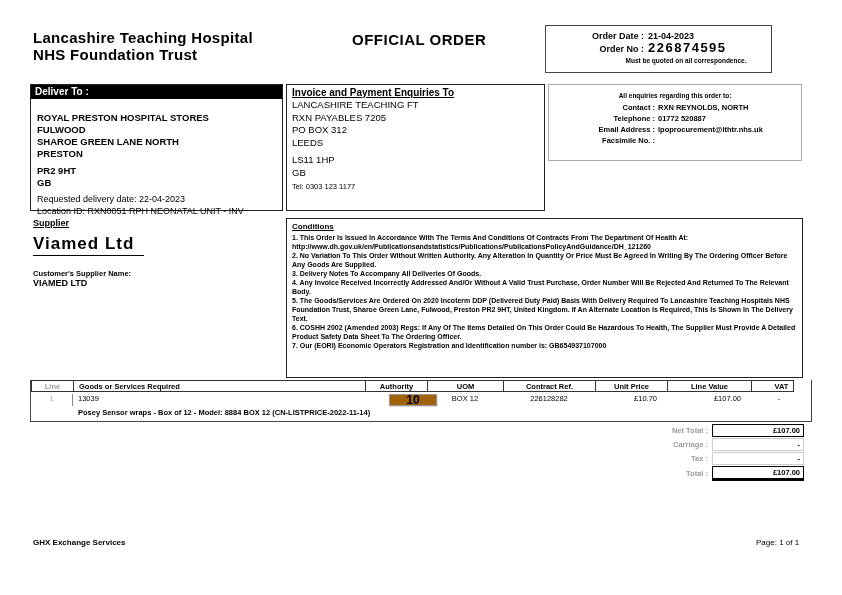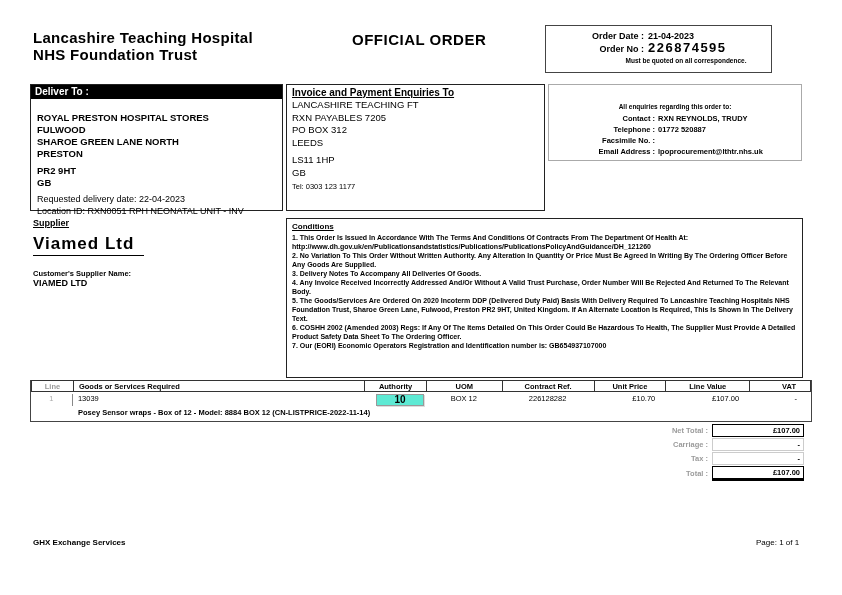--- a/index.html
+++ b/index.html
@@ -32,21 +32,21 @@
   .addr-line.gap { margin-top: 5px; }
   .plain-line { font-size: 9px; font-weight: normal; line-height: 12px; }
   .plain-line.first { margin-top: 4px; }
 
   .invoice-box { position: absolute; left: 286px; top: 84px; width: 259px; height: 127px; border: 1px solid #222; padding: 2px 5px; }
   .invoice-title { font-size: 10px; font-weight: bold; text-decoration: underline; margin-bottom: 1px; }
   .inv-line { font-size: 9.5px; font-weight: normal; line-height: 12.5px; }
   .inv-line.gap { margin-top: 5px; }
   .inv-tel { font-size: 7.5px; margin-top: 3px; }
 
-  .enquiries-box { position: absolute; left: 548px; top: 84px; width: 254px; height: 77px; border: 1px solid #aaa; padding-top: 18px; }
+  .enquiries-box { position: absolute; left: 548px; top: 84px; width: 254px; height: 77px; border: 1px solid #aaa; padding-top: 7px; }
   .enq-title { text-align: center; font-size: 6.5px; font-weight: bold; margin-bottom: 3px; }
   .enq-row { display: flex; line-height: 11px; }
   .enq-row .lbl { width: 106px; text-align: right; font-size: 7.5px; font-weight: bold; margin-right: 3px; white-space: nowrap; }
   .enq-row .val { font-size: 7.5px; font-weight: bold; white-space: nowrap; }
 
   
   .supplier-sec { position: absolute; left: 33px; top: 218px; }
   .supplier-title { font-size: 9px; font-weight: bold; text-decoration: underline; }
   .supplier-name { margin-top: 6px; display: inline-block; font-size: 17px; font-weight: bold; letter-spacing: 1px; border-bottom: 1.5px solid #000; padding-right: 10px; padding-bottom: 1px; }
   .cust-label { margin-top: 13px; font-size: 7.5px; font-weight: bold; }
@@ -62,27 +62,27 @@
   .thead { display: flex; }
   .th { border: 1px solid #333; border-right: none; font-size: 7.5px; font-weight: bold; text-align: center; line-height: 11px; height: 12px; overflow: hidden; }
   .th:last-child { border-right: 1px solid #333; }
   .c-line { width: 42px; }
   .c-goods { width: 292px; text-align: left; padding-left: 5px; }
   .c-qty { width: 62px; }
   .c-uom { width: 76px; }
   .c-contract { width: 92px; }
   .c-uprice { width: 72px; }
   .c-lvalue { width: 84px; }
-  .c-vat { width: 62px; padding-left: 18px; }
+  .c-vat { width: 43px; padding-left: 18px; }
   .th.c-line { color: #999; }
   .trow { display: flex; align-items: flex-start; padding-top: 2px; }
   .td { font-size: 7.5px; line-height: 10px; }
   .td.c-line { text-align: center; color: #aaa; border-right: 1px solid #888; align-self: stretch; }
   .td.c-goods { padding-left: 5px; }
-  .qty-box { width: 48px; margin-left: 12px; border: 1px solid #999; box-shadow: 1px 1px 0 #ddd; text-align: center; font-size: 10px; font-weight: bold; line-height: 10px; background: #5eead4; }
+  .qty-box { width: 48px; margin-left: 24px; border: 1px solid #999; box-shadow: 1px 1px 0 #ddd; text-align: center; font-size: 12px; font-weight: bold; line-height: 10px; background: #a16207; }
   .td.c-uom, .td.c-contract { text-align: center; }
   .td.c-uprice, .td.c-lvalue { text-align: right; padding-right: 10px; }
   .td.c-vat { text-align: right; padding-right: 14px; }
   .desc-row { padding: 2px 0 4px 47px; font-size: 7.5px; font-weight: bold; }
 
   
   .totals { position: absolute; left: 590px; top: 424px; width: 216px; }
   .tot-row { display: flex; align-items: center; margin-bottom: 1px; }
   .tot-row .lbl { width: 118px; text-align: right; font-size: 7.5px; font-weight: bold; color: #9b9b9b; margin-right: 4px; white-space: nowrap; }
   .tot-row .valbox { width: 92px; font-size: 7.5px; font-weight: bold; text-align: right; padding: 1px 3px; background: #fff; }
@@ -139,33 +139,33 @@
     <div class="inv-line">LEEDS</div>
     <div class="inv-line gap">LS11 1HP</div>
     <div class="inv-line">GB</div>
     <div class="inv-tel">Tel: 0303 123 1177</div>
   </div>
 
   <div class="enquiries-box">
     <div class="enq-title">All enquiries regarding this order to:</div>
     <div class="enq-row">
       <span class="lbl">Contact :</span>
-      <span class="val">RXN REYNOLDS, TRUDY</span>
+      <span class="val">RXN REYNOLDS, NORTH</span>
     </div>
     <div class="enq-row">
       <span class="lbl">Telephone :</span>
       <span class="val">01772 520887</span>
     </div>
     <div class="enq-row">
+      <span class="lbl">Email Address :</span>
+      <span class="val">lpoprocurement@lthtr.nhs.uk</span>
+    </div>
+    <div class="enq-row">
       <span class="lbl">Facsimile No. :</span>
       <span class="val"></span>
-    </div>
-    <div class="enq-row">
-      <span class="lbl">Email Address :</span>
-      <span class="val">lpoprocurement@lthtr.nhs.uk</span>
     </div>
   </div>
 
   <div class="supplier-sec">
     <div class="supplier-title">Supplier</div>
     <div><span class="supplier-name">Viamed Ltd</span></div>
     <div class="cust-label">Customer's Supplier Name:</div>
     <div class="cust-name">VIAMED LTD</div>
   </div>
 

